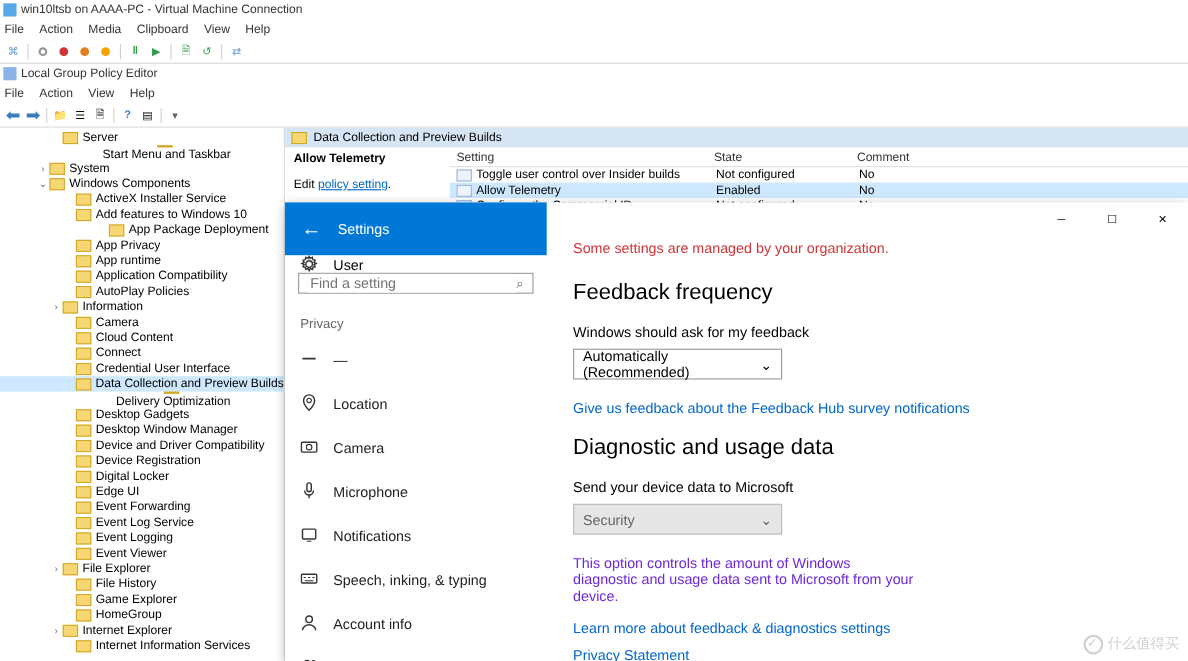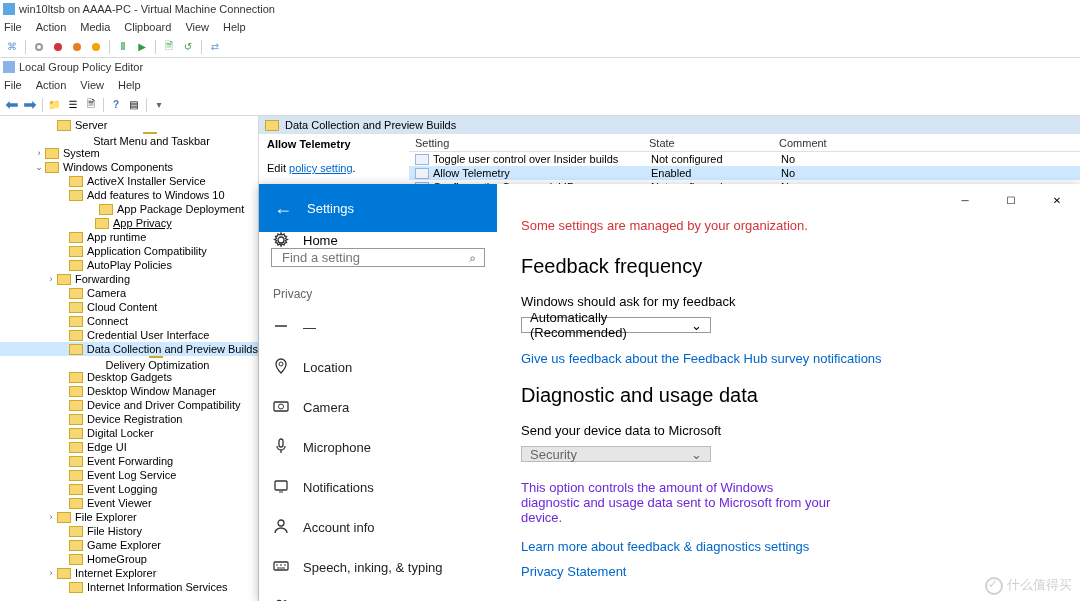--- a/index.html
+++ b/index.html
@@ -53,21 +53,21 @@
 .set-item{height:40px;display:flex;align-items:center;gap:14px;padding:0 14px;font-size:13px;color:#222}
 .set-item svg,.set-home svg{width:16px;height:16px;flex-shrink:0}
 
 .set-right{flex:1;padding:34px 0 0 24px;position:relative;overflow:hidden}
 .winctl{position:absolute;top:-48px;right:0;height:32px;display:flex}
 .set-titlebar{position:absolute;left:238px;right:0;top:0;height:48px}
 .winbtn{width:46px;height:32px;display:flex;align-items:center;justify-content:center;font-size:10px}
 .org-msg{color:#d13438;font-size:13px;margin-bottom:22px}
 .sec-h{font-size:20px;font-weight:400;margin:0 0 16px}
 .sec-p{font-size:13px;margin:0 0 8px}
-.dd{width:190px;height:16px;border:1px solid #999;display:flex;align-items:center;justify-content:space-between;padding:0 8px;font-size:13px;margin-bottom:18px}
+.dd{width:190px;height:28px;border:1px solid #999;display:flex;align-items:center;justify-content:space-between;padding:0 8px;font-size:13px;margin-bottom:18px}
 .dd.dis{background:#e6e6e6;border-color:#bbb;color:#666}
 .lnk{color:#0066cc;font-size:13px;display:block;margin-bottom:18px}
 .body13{font-size:13px;color:#6d28d9;margin-bottom:14px;max-width:310px}
 
 .watermark{position:absolute;right:8px;bottom:6px;font-size:13px;color:#ccc;opacity:.9;z-index:999;pointer-events:none;font-family:"Microsoft YaHei",sans-serif}
 .watermark .wm-ico{display:inline-block;width:18px;height:18px;border:2px solid #ccc;border-radius:50%;vertical-align:middle;margin-right:4px;position:relative}
 .watermark .wm-ico::after{content:"✓";position:absolute;left:1px;top:-2px;color:#ccc;font-size:12px}
 </style>
 </head>
 <body>
@@ -163,21 +163,21 @@
       <div class="tn" style="padding-left: 57px;">
         <span class="exp"></span>
         <span class="fold"></span>
         <span class="lbl">Add features to Windows 10</span>
       </div>
       <div class="tn" style="padding-left: 87px;">
         <span class="exp"></span>
         <span class="fold"></span>
         <span class="lbl">App Package Deployment</span>
       </div>
-      <div class="tn" style="padding-left: 83px; text-decoration: underline;">
+      <div class="tn" style="padding-left: 57px;">
         <span class="exp"></span>
         <span class="fold"></span>
         <span class="lbl">App Privacy</span>
       </div>
       <div class="tn" style="padding-left: 57px;">
         <span class="exp"></span>
         <span class="fold"></span>
         <span class="lbl">App runtime</span>
       </div>
       <div class="tn" style="padding-left: 57px;">
@@ -186,21 +186,21 @@
         <span class="lbl">Application Compatibility</span>
       </div>
       <div class="tn" style="padding-left: 57px;">
         <span class="exp"></span>
         <span class="fold"></span>
         <span class="lbl">AutoPlay Policies</span>
       </div>
       <div class="tn" style="padding-left: 45px;">
         <span class="exp">›</span>
         <span class="fold"></span>
-        <span class="lbl">Forwarding</span>
+        <span class="lbl">Information</span>
       </div>
       <div class="tn" style="padding-left: 57px;">
         <span class="exp"></span>
         <span class="fold"></span>
         <span class="lbl">Camera</span>
       </div>
       <div class="tn" style="padding-left: 57px;">
         <span class="exp"></span>
         <span class="fold"></span>
         <span class="lbl">Cloud Content</span>
@@ -349,21 +349,21 @@
     <div class="settings">
       <div class="set-left">
         <div class="set-back">
           <div class="arw">←</div>
           <div class="tit">Settings</div>
         </div>
         <div class="set-home">
           <svg viewBox="0 0 16 16">
               <path fill="none" stroke="#333" stroke-width="1.3" d="M8 5a3 3 0 1 0 .01 6A3 3 0 0 0 8 5zm0-4l1 2 2-1 .5 2 2 .5-1 2 2 1-2 1 1 2-2 .5-.5 2-2-1-1 2-1-2-2 1-.5-2-2-.5 1-2-2-1 2-1-1-2 2-.5.5-2 2 1z"></path>
             </svg>
-          <span>Home</span>
+          <span>User</span>
         </div>
         <div class="set-search">
           <input placeholder="Find a setting" style="">
           <span style="color:#666">⌕</span>
         </div>
         <div class="set-cat">Privacy</div>
         <div id="sitems">
             <div class="set-item">
               <span><svg viewBox="0 0 16 16">
                   <path stroke="#333" stroke-width="1.5" d="M2 8h12"></path>
@@ -393,31 +393,31 @@
             </div>
             <div class="set-item">
               <span><svg viewBox="0 0 16 16">
                   <rect x="2" y="3" width="12" height="9" rx="1" fill="none" stroke="#333" stroke-width="1.3"></rect>
                   <path stroke="#333" d="M6 14h4"></path>
                 </svg></span>
               <span>Notifications</span>
             </div>
             <div class="set-item">
               <span><svg viewBox="0 0 16 16">
+                  <rect x="1" y="4" width="14" height="8" rx="1" fill="none" stroke="#333" stroke-width="1.3"></rect>
+                  <path stroke="#333" d="M3 7h2m2 0h2m2 0h2M4 10h8"></path>
+                </svg></span>
+              <span>Speech, inking, &amp; typing</span>
+            </div>
+            <div class="set-item">
+              <span><svg viewBox="0 0 16 16">
                   <circle cx="8" cy="5" r="3" fill="none" stroke="#333" stroke-width="1.3"></circle>
                   <path fill="none" stroke="#333" stroke-width="1.3" d="M2 15c0-3 3-5 6-5s6 2 6 5"></path>
                 </svg></span>
               <span>Account info</span>
-            </div>
-            <div class="set-item">
-              <span><svg viewBox="0 0 16 16">
-                  <rect x="1" y="4" width="14" height="8" rx="1" fill="none" stroke="#333" stroke-width="1.3"></rect>
-                  <path stroke="#333" d="M3 7h2m2 0h2m2 0h2M4 10h8"></path>
-                </svg></span>
-              <span>Speech, inking, &amp; typing</span>
             </div>
             <div class="set-item">
               <span><svg viewBox="0 0 16 16">
                   <circle cx="6" cy="5" r="2.5" fill="none" stroke="#333" stroke-width="1.3"></circle>
                   <path fill="none" stroke="#333" stroke-width="1.3" d="M1 14c0-2.5 2-4 5-4s5 1.5 5 4"></path>
                   <circle cx="12" cy="4" r="1.5" fill="none" stroke="#333"></circle>
                 </svg></span>
               <span>Contacts</span>
             </div>
           </div>

